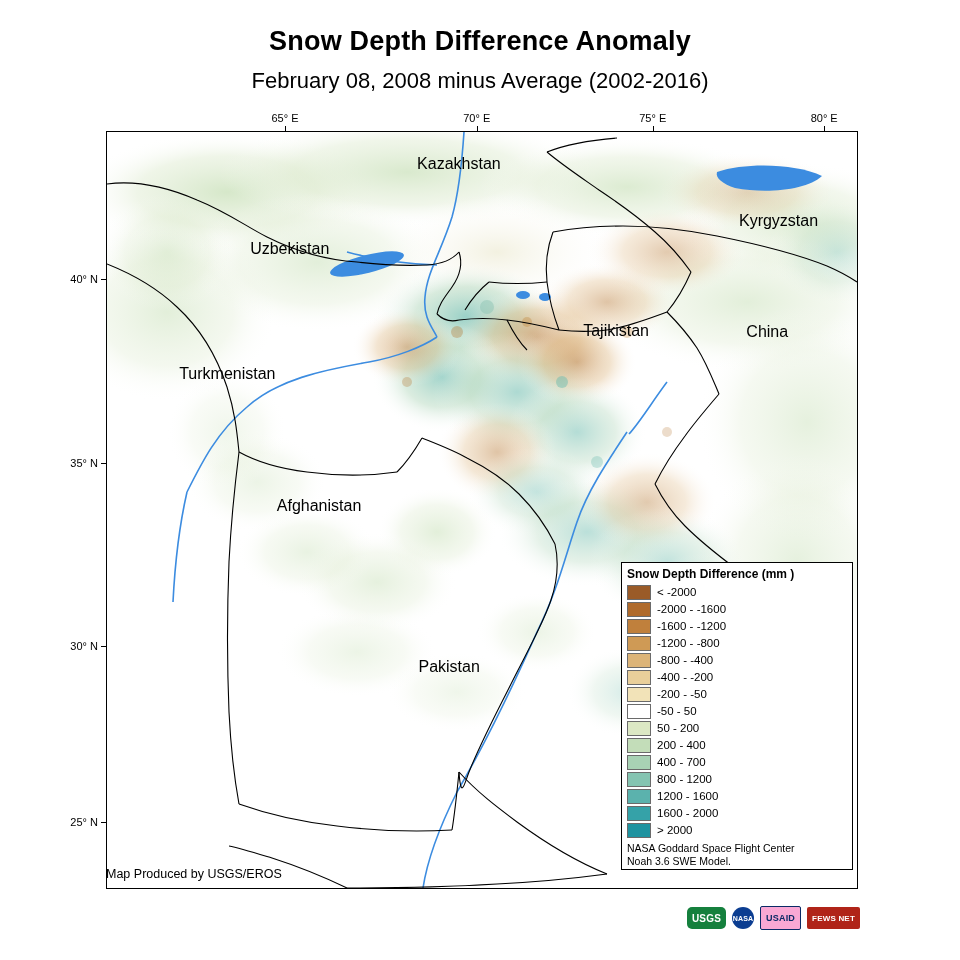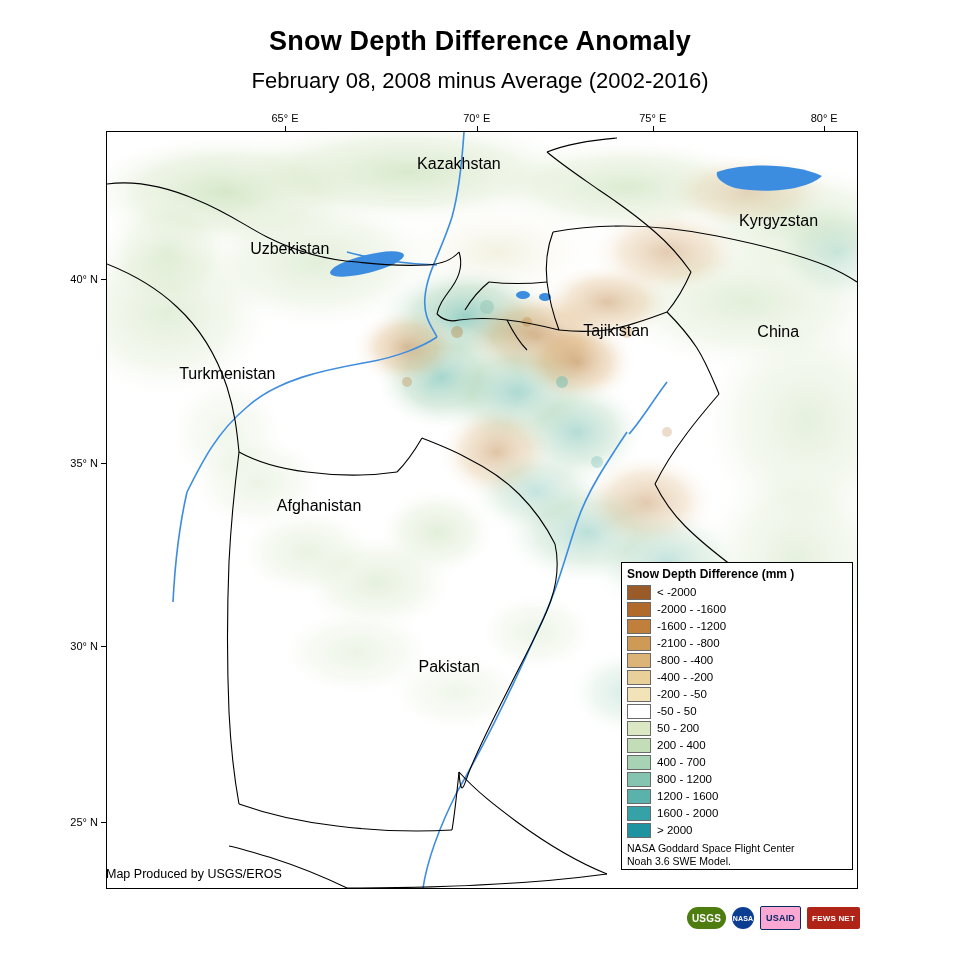--- a/index.html
+++ b/index.html
@@ -154,24 +154,24 @@
     height: 22px;
     border-radius: 2px;
     font-size: 8px;
     font-weight: bold;
     color: #ffffff;
     padding: 0 5px;
     white-space: nowrap;
     letter-spacing: 0.2px;
   }
   .logo-usgs {
-    background: #4d7c0f;
+    background: #15803d;
     color: #ffffff;
     font-size: 10px;
-    border-radius: 11px;
+    border-radius: 5px;
   }
   .logo-nasa {
     background: #0b3d91;
     border-radius: 50%;
     width: 22px;
     padding: 0;
     font-size: 7px;
   }
   .logo-usaid {
     background: #f9a8d4;
@@ -350,21 +350,21 @@
           <path d="M400,188 C406,200 412,210 420,218"></path>
         </g>
       </svg>
     </div>
 
     <div id="country-labels">
         <div class="country-label" style="left: 351.936px; top: 31.836px;">Kazakhstan</div>
         <div class="country-label" style="left: 671.536px; top: 89.444px;">Kyrgyzstan</div>
         <div class="country-label" style="left: 182.736px; top: 117.49px;">Uzbekistan</div>
         <div class="country-label" style="left: 509.104px; top: 198.596px;">Tajikistan</div>
-        <div class="country-label" style="left: 660.256px; top: 200.112px; margin-left: 11px;">China</div>
+        <div class="country-label" style="left: 660.256px; top: 200.112px;">China</div>
         <div class="country-label" style="left: 120.32px; top: 241.802px;">Turkmenistan</div>
         <div class="country-label" style="left: 212.064px; top: 373.694px;">Afghanistan</div>
         <div class="country-label" style="left: 342.16px; top: 535.148px;">Pakistan</div>
       </div>
 
     <div class="legend" style="left:514px; top:430px; width:232px;">
       <div class="legend-title">Snow Depth Difference (mm )</div>
       <div id="legend-rows">
           <div class="legend-row">
             <div class="legend-swatch" style="background: rgb(154, 91, 40);"></div>
@@ -373,21 +373,21 @@
           <div class="legend-row">
             <div class="legend-swatch" style="background: rgb(176, 107, 44);"></div>
             <div class="legend-text">-2000 - -1600</div>
           </div>
           <div class="legend-row">
             <div class="legend-swatch" style="background: rgb(192, 128, 60);"></div>
             <div class="legend-text">-1600 - -1200</div>
           </div>
           <div class="legend-row">
             <div class="legend-swatch" style="background: rgb(207, 154, 85);"></div>
-            <div class="legend-text">-2100 - -800</div>
+            <div class="legend-text">-1200 - -800</div>
           </div>
           <div class="legend-row">
             <div class="legend-swatch" style="background: rgb(220, 180, 120);"></div>
             <div class="legend-text">-800 - -400</div>
           </div>
           <div class="legend-row">
             <div class="legend-swatch" style="background: rgb(233, 207, 154);"></div>
             <div class="legend-text">-400 - -200</div>
           </div>
           <div class="legend-row">

